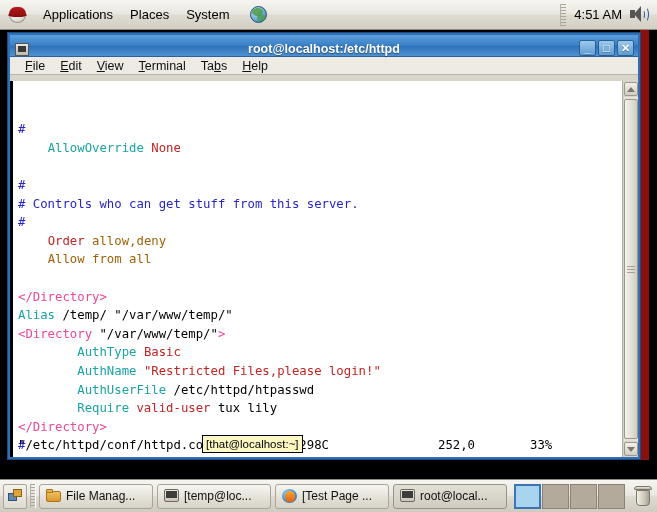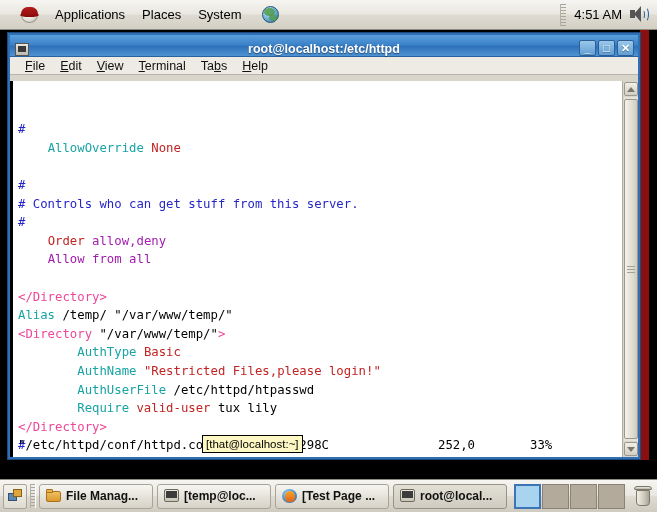--- a/index.html
+++ b/index.html
@@ -23,21 +23,21 @@
   }
 
   
   #top-panel {
     position:absolute; left:0; top:0; width:657px; height:30px;
     background:linear-gradient(to bottom,#f6f5f1 0%,#e9e7e0 48%,#dedbd2 52%,#d3cfc4 100%);
     border-bottom:1px solid #8d8a80;
     display:flex; align-items:center;
     font-size:13px; color:#000;
   }
-  .panel-menu { display:flex; align-items:center; gap:13px; padding-left:20px; }
+  .panel-menu { display:flex; align-items:center; gap:13px; padding-left:8px; }
   .menu-label { cursor:default; padding:2px 2px; }
   .fedora-icon {
     width:20px; height:20px; position:relative; display:inline-block;
   }
   .fedora-icon .ball {
     position:absolute; left:1px; top:2px; width:17px; height:16px;
     border-radius:50%;
     background:radial-gradient(circle at 35% 30%,#ffffff 0%,#e6e3dc 55%,#bdb9ae 100%);
     border:1px solid #9a968b;
   }
@@ -155,21 +155,21 @@
     white-space:pre;
     color:#000;
     position:relative;
     overflow:hidden;
   }
   .c-comment { color:#2626c8; }
   .c-key     { color:#1aa3a3; }
   .c-val     { color:#c22424; }
   .c-tag     { color:#ec4899; }
   .c-alias   { color:#1aa3a3; }
-  .c-magenta { color:#a21caf; }
+  .c-magenta { color:#a16207; }
   .c-plain   { color:#000; }
 
   #statusline {
     position:absolute; left:5px; right:4px; bottom:2px;
     font-family:"DejaVu Sans Mono","Liberation Mono",monospace;
     font-size:12.3px; color:#000; white-space:pre;
     display:flex;
   }
   #sl-file { }
   #sl-pos { position:absolute; left:420px; }
@@ -213,21 +213,21 @@
   #sb-thumb .grip {
     width:8px; height:7px;
     background:repeating-linear-gradient(to bottom,#a5a198 0 1px,transparent 1px 3px);
   }
 
   
   #bottom-panel {
     position:absolute; left:0; bottom:0; width:657px; height:33px;
     background:linear-gradient(to bottom,#f6f5f1 0%,#e9e7e0 48%,#dedbd2 52%,#cfcbc0 100%);
     border-top:1px solid #8d8a80;
-    display:flex; align-items:center; padding:0 3px; gap:3px;font-weight:bold;
+    display:flex; align-items:center; padding:0 3px; gap:3px;
   }
   .show-desktop {
     width:24px; height:25px;
     background:linear-gradient(to bottom,#f4f2eb,#dedbd2);
     border:1px solid #a8a499; border-radius:2px;
     display:flex; align-items:center; justify-content:center; cursor:pointer; flex:none;
   }
   .desk-icon { width:15px; height:14px; position:relative; }
   .desk-icon .a { position:absolute; left:0; top:4px; width:9px; height:8px; background:#5e88b5; border:1px solid #36506e; }
   .desk-icon .b { position:absolute; left:5px; top:0px; width:9px; height:8px; background:#e0a53c; border:1px solid #8a6316; }

